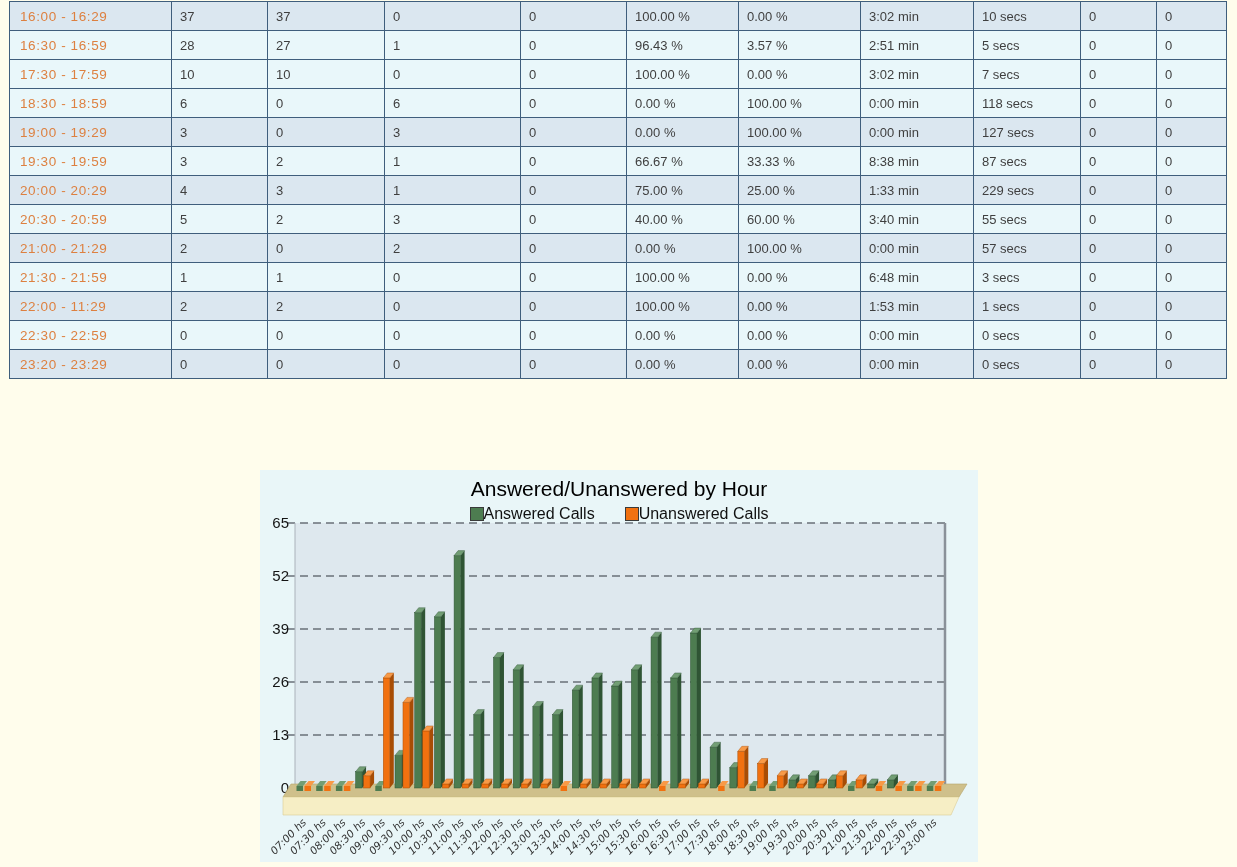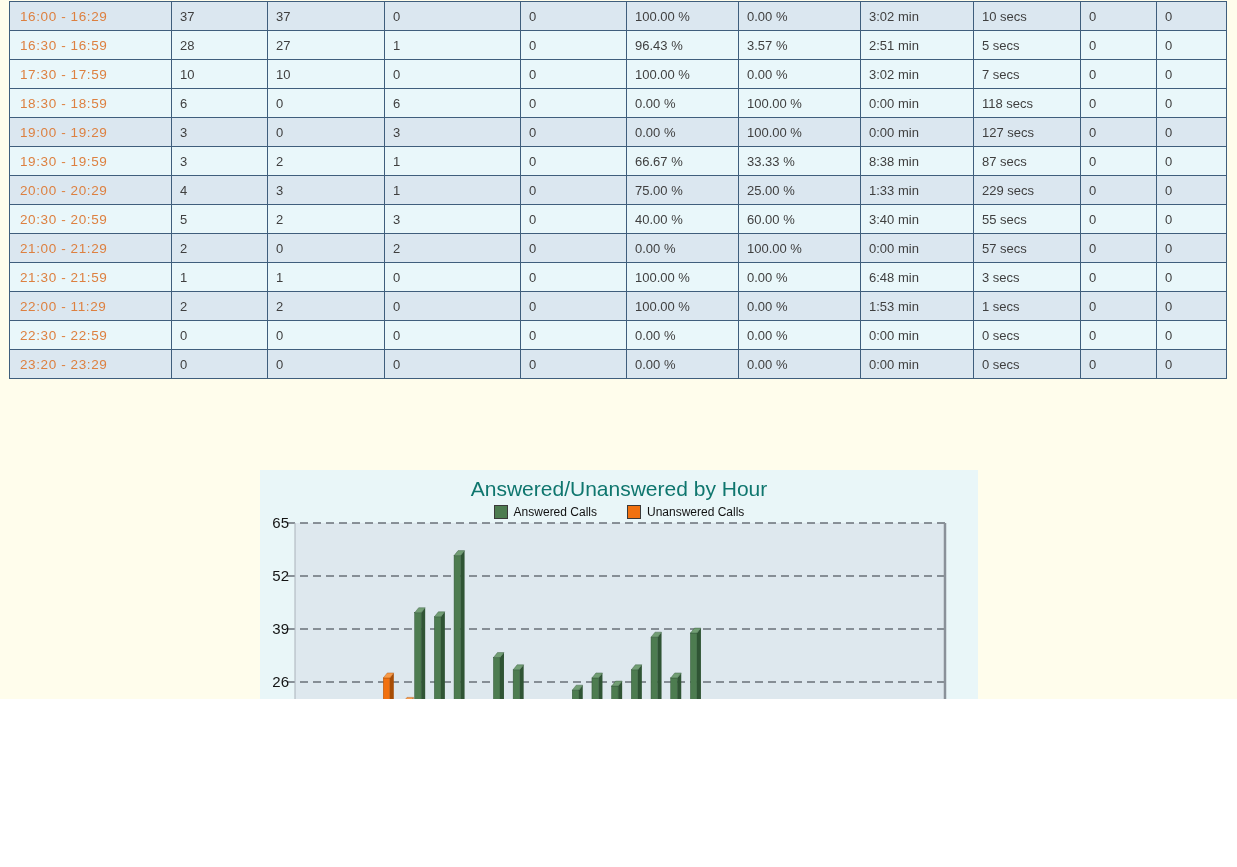--- a/index.html
+++ b/index.html
@@ -1,17 +1,17 @@
 <!DOCTYPE html>
 <html><head>
 <meta charset="utf-8">
 <style>
   html,body { margin:0; padding:0; }
   .page {
-    position:relative; width:1237px; height:699px;
+    position:relative; width:1237px; height:867px;
     background:#fffdec; overflow:hidden;
     font-family:"Liberation Sans", sans-serif;
   }
   table.report {
     position:absolute; left:9px; top:1px;
     border-collapse:collapse; table-layout:fixed;
   }
   table.report td {
     border:1px solid #3f5e7c;
     height:28px; padding:0 2px 0 8px;
@@ -25,27 +25,27 @@
   tr.steel td { background:#dbe7f0; }
   tr.cyan  td { background:#e9f7fa; }
   tr.white td { background:#ffffff; }
 
   .chart-panel {
     position:absolute; left:260px; top:470px; width:718px; height:392px;
     background:#e9f6f8;
   }
   .chart-title {
     position:relative; z-index:2; text-align:center;
-    padding-top:7px; font-size:21px; color:#0f766e;
+    padding-top:7px; font-size:21px; color:#000000;
   }
   .legend {
     position:relative; z-index:2;
     display:flex; justify-content:center; gap:30px; margin-top:4px;
   }
-  .legend-item { display:flex; align-items:center; gap:6px; font-size:12px; color:#111; }
+  .legend-item { display:flex; align-items:center; gap:0; font-size:16px; color:#111; }
   .swatch { width:14px; height:14px; border:1px solid #3a3a3a; box-sizing:border-box; }
   svg.plot { position:absolute; left:0; top:0; z-index:1; }
 </style>
 </head>
 <body>
 
 <div class="page">
 
   <table class="report">
     <colgroup>

